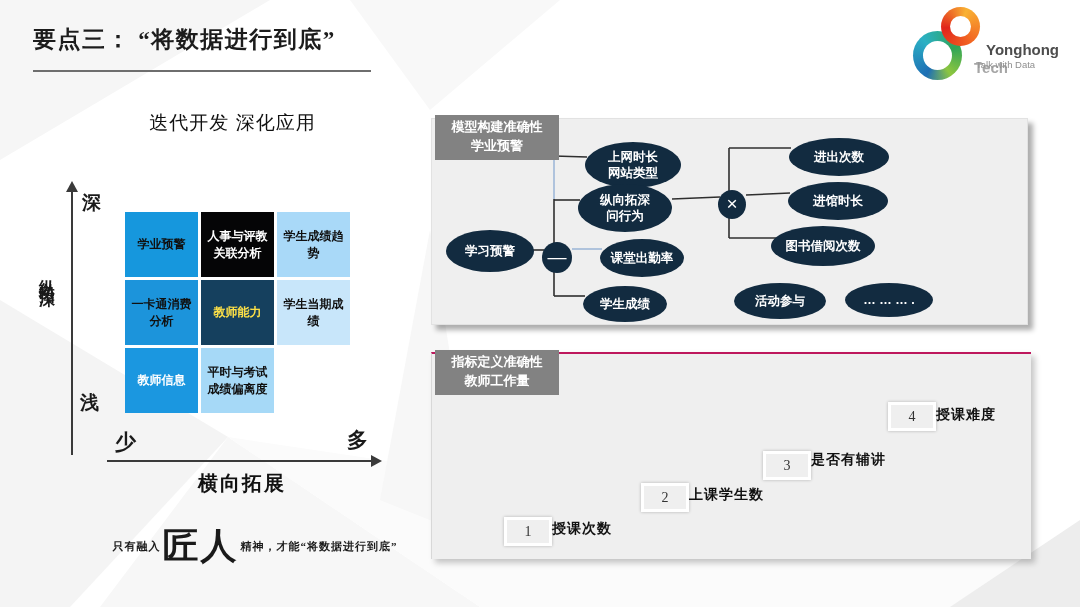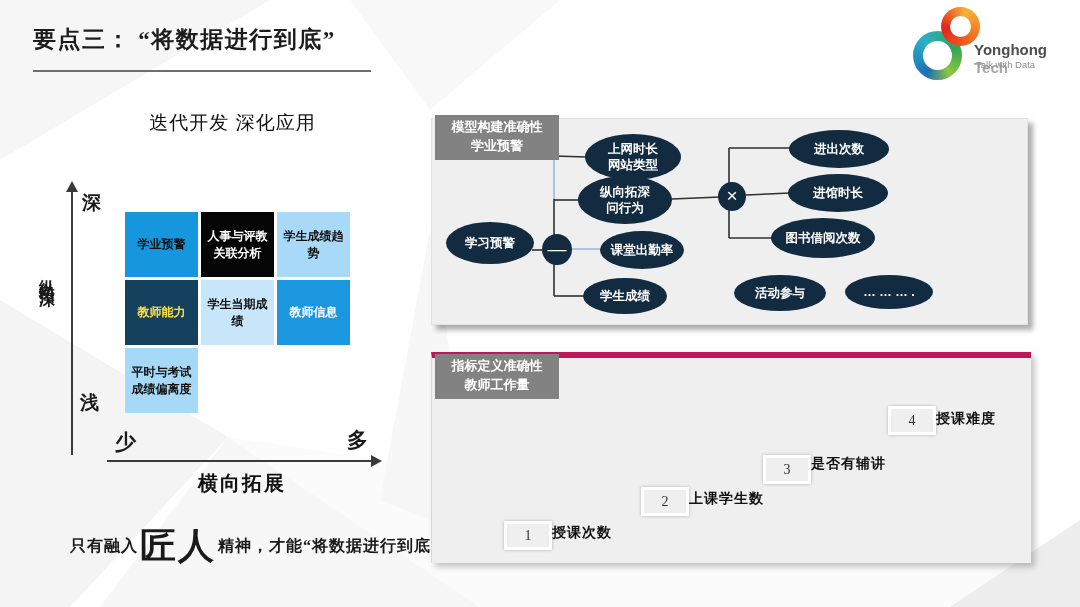--- a/index.html
+++ b/index.html
@@ -20,21 +20,21 @@
   
   .ring{border-radius:50%;z-index:3;}
   .ring::after{content:"";position:absolute;background:#fff;border-radius:50%;}
   #ring-big{left:913px;top:31px;width:49px;height:49px;
     background:conic-gradient(from 210deg,#1e6fb5,#2bb0c4 30%,#2fa457 60%,#8dc63f 82%,#1e6fb5);}
   #ring-big::after{inset:10px;}
   #ring-small{left:941px;top:7px;width:39px;height:39px;
     background:conic-gradient(from 20deg,#f9b233,#f26522 35%,#e1251b 68%,#f9b233);}
   #ring-small::after{inset:9px;}
   #logo-text{left:974px;top:41px;z-index:3;line-height:1.1;}
-  #logo-text .b{font-weight:bold;font-size:15px;color:#4d4d4d;}
+  #logo-text .b{font-weight:bold;font-size:15px;color:#4d4d4d;margin-left:12px;}
   #logo-text .l{font-weight:bold;font-size:15px;color:#a6a6a6;}
   #logo-tagline{left:976px;top:59px;font-size:9.5px;color:#8f8f8f;z-index:3;}
   
   #left-heading{left:110px;top:110px;width:245px;text-align:center;
     font-weight:normal;font-size:19px;color:#111;z-index:2;letter-spacing:1px;}
   .kai{font-family:"Liberation Serif","DejaVu Serif",serif;font-weight:bold;color:#1a1a1a;}
   #y-axis-line{left:71px;top:190px;width:2px;height:265px;background:#3a3a3a;z-index:2;}
   #y-axis-arrow{left:66px;top:181px;width:0;height:0;z-index:2;
     border-left:6px solid transparent;border-right:6px solid transparent;border-bottom:11px solid #3a3a3a;}
   #y-top-label{left:82px;top:190px;font-size:19px;z-index:2;}
@@ -54,39 +54,39 @@
   }
   .cell{
     display:flex;align-items:center;justify-content:center;text-align:center;
     font-family:"Liberation Serif","DejaVu Serif",serif;font-weight:bold;
     font-size:12px;line-height:1.35;padding:2px;
   }
   #footer-line{
     left:55px;top:522px;width:400px;display:flex;align-items:center;justify-content:center;
     z-index:2;font-family:"Liberation Serif","DejaVu Serif",serif;font-weight:bold;color:#1a1a1a;
   }
-  #footer-line .small{font-size:16px;letter-spacing:1px;}
+  #footer-line .small{font-size:11px;letter-spacing:1px;}
   #footer-line .big{font-size:36px;letter-spacing:2px;padding:0 2px;}
   
   .panel{background:#efefef;z-index:2;}
   #panel-model{left:431px;top:118px;width:595px;height:205px;
     border:1px solid #e2e2e2;box-shadow:5px 5px 5px rgba(0,0,0,.32);}
   #panel-metric{left:431px;top:352px;width:599px;height:205px;
-    border-top:6px solid #be185d;border-left:1px solid #d8d8d8;
+    border-top:2px solid #be185d;border-left:1px solid #d8d8d8;
     box-shadow:4px 4px 6px rgba(0,0,0,.22);}
   .tagbox{
     position:absolute;left:3px;top:-4px;width:124px;padding:3px 0 4px 0;
     background:#828282;color:#fff;text-align:center;
     font-weight:bold;font-size:13px;line-height:1.45;z-index:4;
   }
   
   .ell,.op{
     position:absolute;border-radius:50%;background:#122b40;color:#fff;
     display:flex;align-items:center;justify-content:center;text-align:center;
-    font-weight:bold;font-size:12.5px;line-height:1.3;white-space:pre-line;z-index:3;
+    font-weight:bold;font-size:12.5px;line-height:1.3;white-space:pre-line;z-index:3;margin-top:8px;
   }
   .op{font-weight:normal;font-size:19px;padding-bottom:1px;}
   #mm-lines{position:absolute;left:0;top:0;z-index:1;}
   
   .stepbox{
     position:absolute;width:42px;height:23px;background:#efefef;border:3px solid #ffffff;
     box-shadow:0 0 3px rgba(0,0,0,.25);display:flex;align-items:center;justify-content:center;
     font-family:"Liberation Serif","DejaVu Serif",serif;font-size:14px;color:#333;z-index:3;
   }
   .steplabel{
@@ -126,20 +126,21 @@
 <div class="abs" id="x-axis-line"></div>
 <div class="abs" id="x-axis-arrow"></div>
 <div class="abs kai" id="x-left-label">少</div>
 <div class="abs kai" id="x-right-label">多</div>
 <div class="abs" id="x-axis-label">横向拓展</div>
 
 <div class="abs" id="matrix">
   <div class="cell" style="background-color: rgb(22, 151, 221); color: rgb(16, 16, 16);">学业预警</div>
   <div class="cell" style="background-color: rgb(5, 5, 6); color: rgb(255, 255, 255);">人事与评教关联分析</div>
   <div class="cell" style="background-color: rgb(169, 217, 248); color: rgb(16, 16, 16);">学生成绩趋势</div>
+  <div class="cell" style="background-color: rgb(28, 148, 219); color: rgb(16, 16, 16);">一卡通消费分析</div>
   <div class="cell" style="background-color: rgb(21, 64, 94); color: #fde047;">教师能力</div>
   <div class="cell" style="background-color: rgb(200, 230, 250); color: rgb(16, 16, 16);">学生当期成绩</div>
   <div class="cell" style="background-color: rgb(27, 151, 224); color: rgb(255, 255, 255);">教师信息</div>
   <div class="cell" style="background-color: rgb(166, 217, 247); color: rgb(16, 16, 16);">平时与考试成绩偏离度</div>
 </div>
 
 <div class="abs" id="footer-line">
   <span class="small">只有融入</span>
   <span class="big">匠人</span>
   <span class="small">精神，才能“将数据进行到底”</span>

